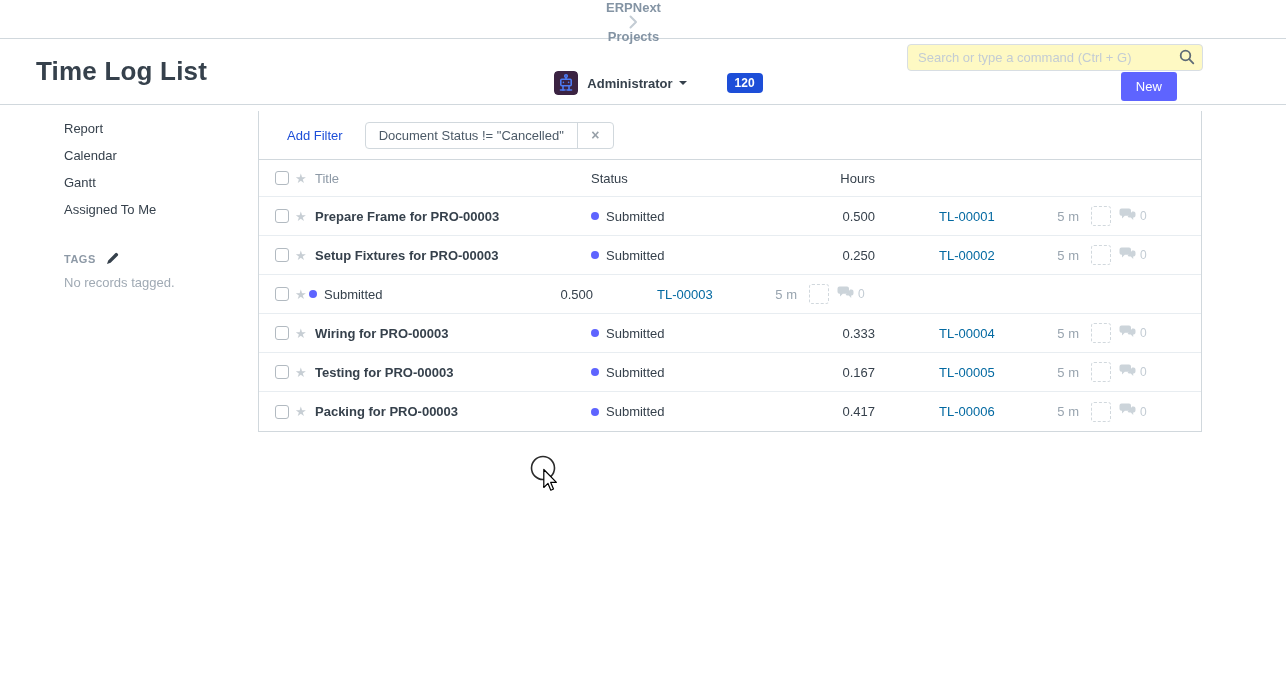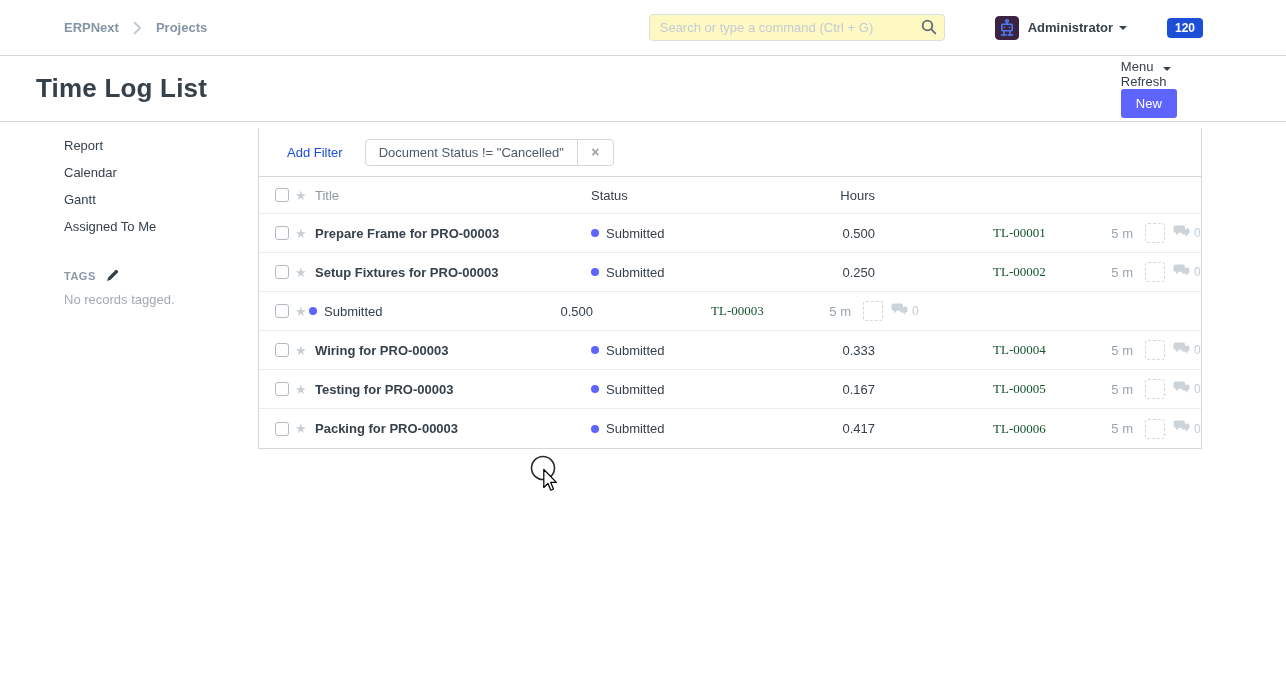--- a/index.html
+++ b/index.html
@@ -1,21 +1,21 @@
 <!DOCTYPE html>
 <html><head>
 <meta charset="utf-8">
 <style>
   * { margin:0; padding:0; box-sizing:border-box; }
   html,body { width:1286px; height:684px; background:#fff; overflow:hidden;
     font-family:"Liberation Sans", sans-serif; color:#36414c; }
 
   
-  .navbar { height:56px; display:flex; align-items:center;
-    padding:0 83px 0 64px; border-bottom:1px solid #d1d8dd; background:#fff; }
+  .navbar { height:39px; display:flex; align-items:center;
+    padding:0 83px 0 64px; border-bottom:1px solid #d1d8dd; background:#fff;flex-direction:column; }
   .brand, .crumb { font-size:13px; font-weight:700; color:#8494a4; text-decoration:none; cursor:pointer; }
   .crumb-sep { margin:0 14px; display:inline-flex; }
   .nav-search { position:relative; margin-left:auto; width:296px; }
   .nav-search input { width:100%; height:27px; border:1px solid #d8dee3; border-radius:4px;
     padding:0 30px 0 10px; font-size:13px; color:#36414c; background:#fef9c3; outline:none;
     font-family:"Liberation Sans", sans-serif; }
   .nav-search input::placeholder { color:#c3ccd4; }
   .search-icon { position:absolute; right:8px; top:5px; cursor:pointer; }
   .nav-right { display:flex; align-items:center; margin-left:50px; }
   .avatar { width:24px; height:24px; border-radius:4px; overflow:hidden; display:inline-flex; cursor:pointer; }
@@ -63,21 +63,21 @@
 
   .cb { width:14px; height:14px; border:1px solid #b2bac1; border-radius:3px;
     margin-left:16px; flex:none; background:#fff; cursor:pointer; }
   .star { margin-left:6px; width:14px; flex:none; color:#c7ced4; font-size:13px; cursor:pointer; line-height:1; }
   .cell-title { margin-left:6px; width:276px; flex:none; font-weight:700; color:#36414c; cursor:pointer;
     white-space:nowrap; overflow:hidden; }
   .hdr-title { font-weight:400; color:#8d99a6; }
   .cell-status { width:160px; flex:none; display:flex; align-items:center; color:#36414c; }
   .dot { width:8px; height:8px; border-radius:50%; background:#5e64ff; margin-right:7px; flex:none; }
   .cell-hours { width:124px; flex:none; text-align:right; color:#36414c; }
-  .cell-id { margin-left:118px; width:90px; flex:none; color:#14532d;font-family:Liberation Serif, serif; }
+  .cell-id { margin-left:64px; width:90px; flex:none; color:#0369a1; }
   .cell-modified { width:50px; flex:none; text-align:right; color:#98a4af; }
   .cell-assign { margin-left:12px; width:20px; height:20px; flex:none;
     border:1px dashed #d1d8dd; border-radius:3px; cursor:pointer; }
   .cell-comment { margin-left:8px; display:flex; align-items:center; color:#c3ccd4; }
   .comment-num { font-size:12px; color:#c3ccd4; margin-left:4px; }
 
   
   .cursor-overlay { position:absolute; left:525px; top:450px; pointer-events:none; }
 </style>
 </head>

